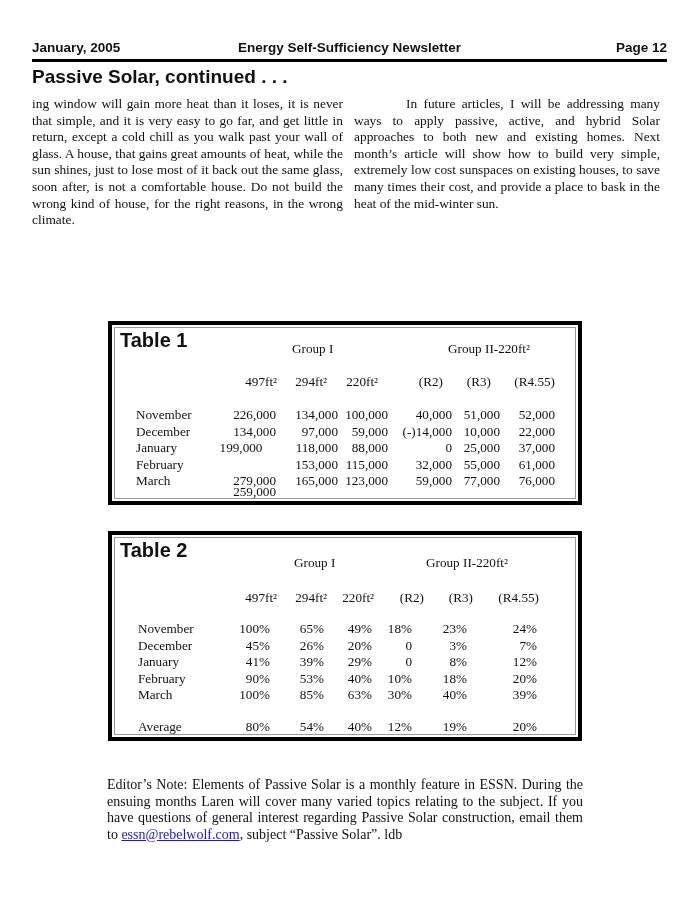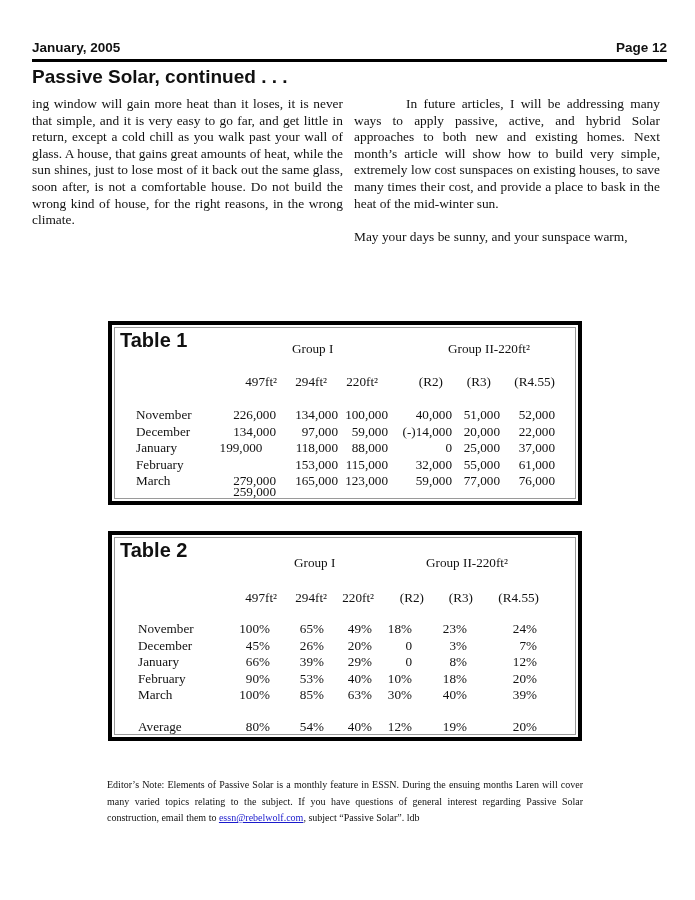--- a/index.html
+++ b/index.html
@@ -32,42 +32,42 @@
     #table2 { top: 531px; height: 202px; }
 
     .table-label { position: absolute; left: 8px; top: 4px; font-family: "Liberation Sans", sans-serif;
       font-weight: bold; font-size: 20px; }
     .tcell { position: absolute; font-family: "Liberation Serif", serif; font-size: 13.2px;
       white-space: nowrap; line-height: 16.4px; }
     .tcell.r { text-align: right; }
     .row-label { text-align: left; }
 
     .editor-note { position: absolute; left: 107px; top: 777px; width: 476px; font-family: "Liberation Serif", serif;
-      font-size: 10px; line-height: 16.6px; text-align: justify; }
+      font-size: 14px; line-height: 16.6px; text-align: justify; }
     .editor-note p { margin: 0; }
     .editor-note a { color: #1a1acc; text-decoration: underline; }
   </style>
 </head>
 <body>
 
 <div class="running-header">
   <span class="hdr-left">January, 2005</span>
+  <span class="hdr-center">Energy Self-Sufficiency Newsletter</span>
   <span class="hdr-right">Page 12</span>
 </div>
 <div class="header-rule"></div>
 
 <div class="section-title">Passive Solar, continued . . .</div>
 
 <div class="col col-left">
   <p>ing window will gain more heat than it loses, it is never that simple, and it is very easy to go far, and get little in return, except a cold chill as you walk past your wall of glass.  A house, that gains great amounts of heat, while the sun shines, just to lose most of it back out the same glass, soon after, is not a comfortable house.  Do not build the wrong kind of house, for the right reasons, in the wrong climate.</p>
 </div>
 
 <div class="col col-right">
   <p class="indent">In future articles, I will be addressing many ways to apply passive, active, and hybrid Solar approaches to both new and existing homes.  Next month’s article will show how to build very simple, extremely low cost sunspaces on existing houses, to save many times their cost, and provide a place to bask in the heat of the mid-winter sun.</p>
-  <p class="closing">May your days be sunny, and your sunspace warm,</p>
 </div>
 
 <div class="table-frame" id="table1">
   <div class="inner"></div>
   <div class="table-label">Table 1</div>
   <div class="tcell" style="left:180px; top:16px;">Group I</div>
   <div class="tcell" style="left:336px; top:16px;">Group II-220ft²</div>
   <div id="t1body"></div>
 <div class="tcell r" style="left: 105px; width: 60px; top: 49px;">497ft²</div>
     <div class="tcell r" style="left: 155px; width: 60px; top: 49px;">294ft²</div>
@@ -80,21 +80,21 @@
     <div class="tcell r" style="left: 156px; width: 70px; top: 82px;">134,000</div>
     <div class="tcell r" style="left: 206px; width: 70px; top: 82px;">100,000</div>
     <div class="tcell r" style="left: 270px; width: 70px; top: 82px;">40,000</div>
     <div class="tcell r" style="left: 318px; width: 70px; top: 82px;">51,000</div>
     <div class="tcell r" style="left: 373px; width: 70px; top: 82px;">52,000</div>
     <div class="tcell row-label" style="left: 24px; top: 98.5px;">December</div>
     <div class="tcell r" style="left: 94px; width: 70px; top: 98.5px;">134,000</div>
     <div class="tcell r" style="left: 156px; width: 70px; top: 98.5px;">97,000</div>
     <div class="tcell r" style="left: 206px; width: 70px; top: 98.5px;">59,000</div>
     <div class="tcell r" style="left: 270px; width: 70px; top: 98.5px;">(-)14,000</div>
-    <div class="tcell r" style="left: 318px; width: 70px; top: 98.5px;">20,000</div>
+    <div class="tcell r" style="left: 318px; width: 70px; top: 98.5px;">10,000</div>
     <div class="tcell r" style="left: 373px; width: 70px; top: 98.5px;">22,000</div>
     <div class="tcell row-label" style="left: 24px; top: 115px;">January</div>
     <div class="tcell r" style="left: 94px; width: 70px; top: 115px; text-align: center;">199,000</div>
     <div class="tcell r" style="left: 156px; width: 70px; top: 115px;">118,000</div>
     <div class="tcell r" style="left: 206px; width: 70px; top: 115px;">88,000</div>
     <div class="tcell r" style="left: 270px; width: 70px; top: 115px;">0</div>
     <div class="tcell r" style="left: 318px; width: 70px; top: 115px;">25,000</div>
     <div class="tcell r" style="left: 373px; width: 70px; top: 115px;">37,000</div>
     <div class="tcell row-label" style="left: 24px; top: 131.5px;">February</div>
     <div class="tcell r" style="left: 94px; width: 70px; top: 122px; margin-top: 37px;">259,000</div>
@@ -132,21 +132,21 @@
     <div class="tcell r" style="left: 285px; width: 70px; top: 86px;">23%</div>
     <div class="tcell r" style="left: 355px; width: 70px; top: 86px;">24%</div>
     <div class="tcell row-label" style="left: 26px; top: 102.5px;">December</div>
     <div class="tcell r" style="left: 88px; width: 70px; top: 102.5px;">45%</div>
     <div class="tcell r" style="left: 142px; width: 70px; top: 102.5px;">26%</div>
     <div class="tcell r" style="left: 190px; width: 70px; top: 102.5px;">20%</div>
     <div class="tcell r" style="left: 230px; width: 70px; top: 102.5px;">0</div>
     <div class="tcell r" style="left: 285px; width: 70px; top: 102.5px;">3%</div>
     <div class="tcell r" style="left: 355px; width: 70px; top: 102.5px;">7%</div>
     <div class="tcell row-label" style="left: 26px; top: 119px;">January</div>
-    <div class="tcell r" style="left: 88px; width: 70px; top: 119px;">66%</div>
+    <div class="tcell r" style="left: 88px; width: 70px; top: 119px;">41%</div>
     <div class="tcell r" style="left: 142px; width: 70px; top: 119px;">39%</div>
     <div class="tcell r" style="left: 190px; width: 70px; top: 119px;">29%</div>
     <div class="tcell r" style="left: 230px; width: 70px; top: 119px;">0</div>
     <div class="tcell r" style="left: 285px; width: 70px; top: 119px;">8%</div>
     <div class="tcell r" style="left: 355px; width: 70px; top: 119px;">12%</div>
     <div class="tcell row-label" style="left: 26px; top: 135.5px;">February</div>
     <div class="tcell r" style="left: 88px; width: 70px; top: 135.5px;">90%</div>
     <div class="tcell r" style="left: 142px; width: 70px; top: 135.5px;">53%</div>
     <div class="tcell r" style="left: 190px; width: 70px; top: 135.5px;">40%</div>
     <div class="tcell r" style="left: 230px; width: 70px; top: 135.5px;">10%</div>

